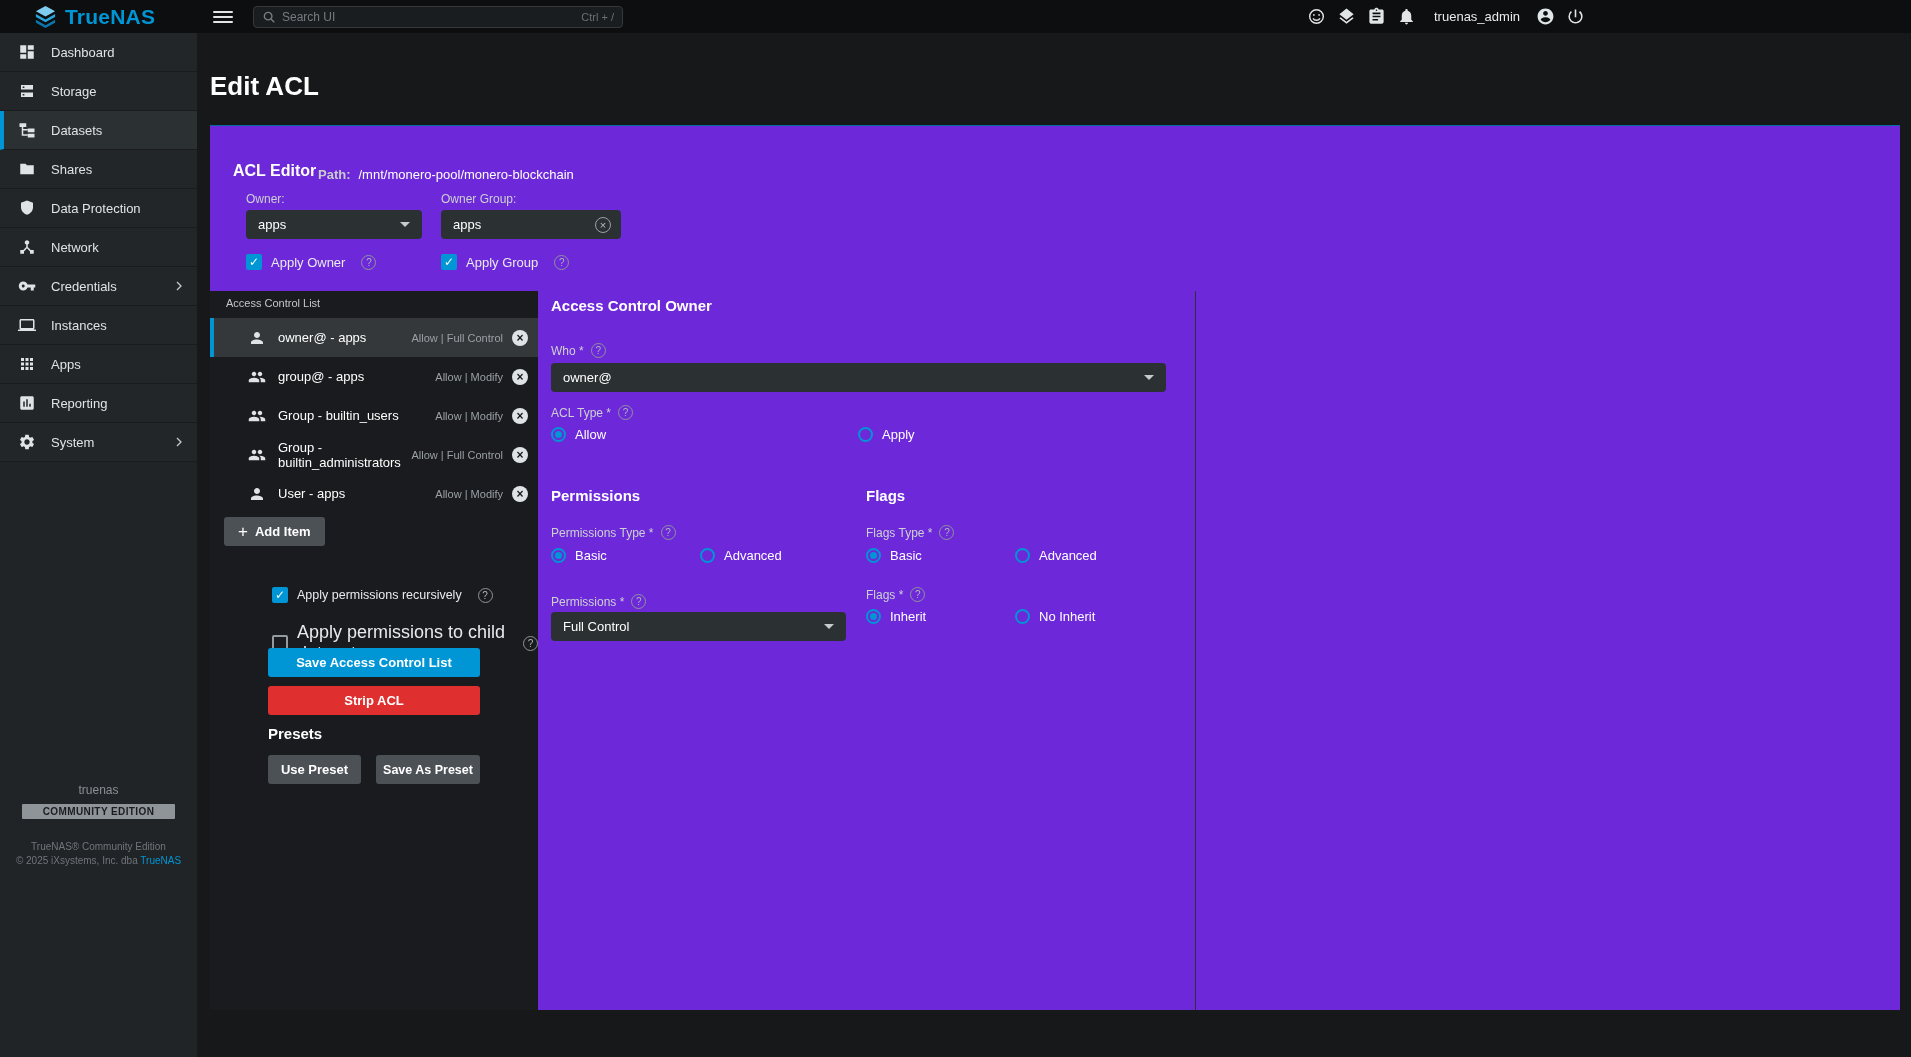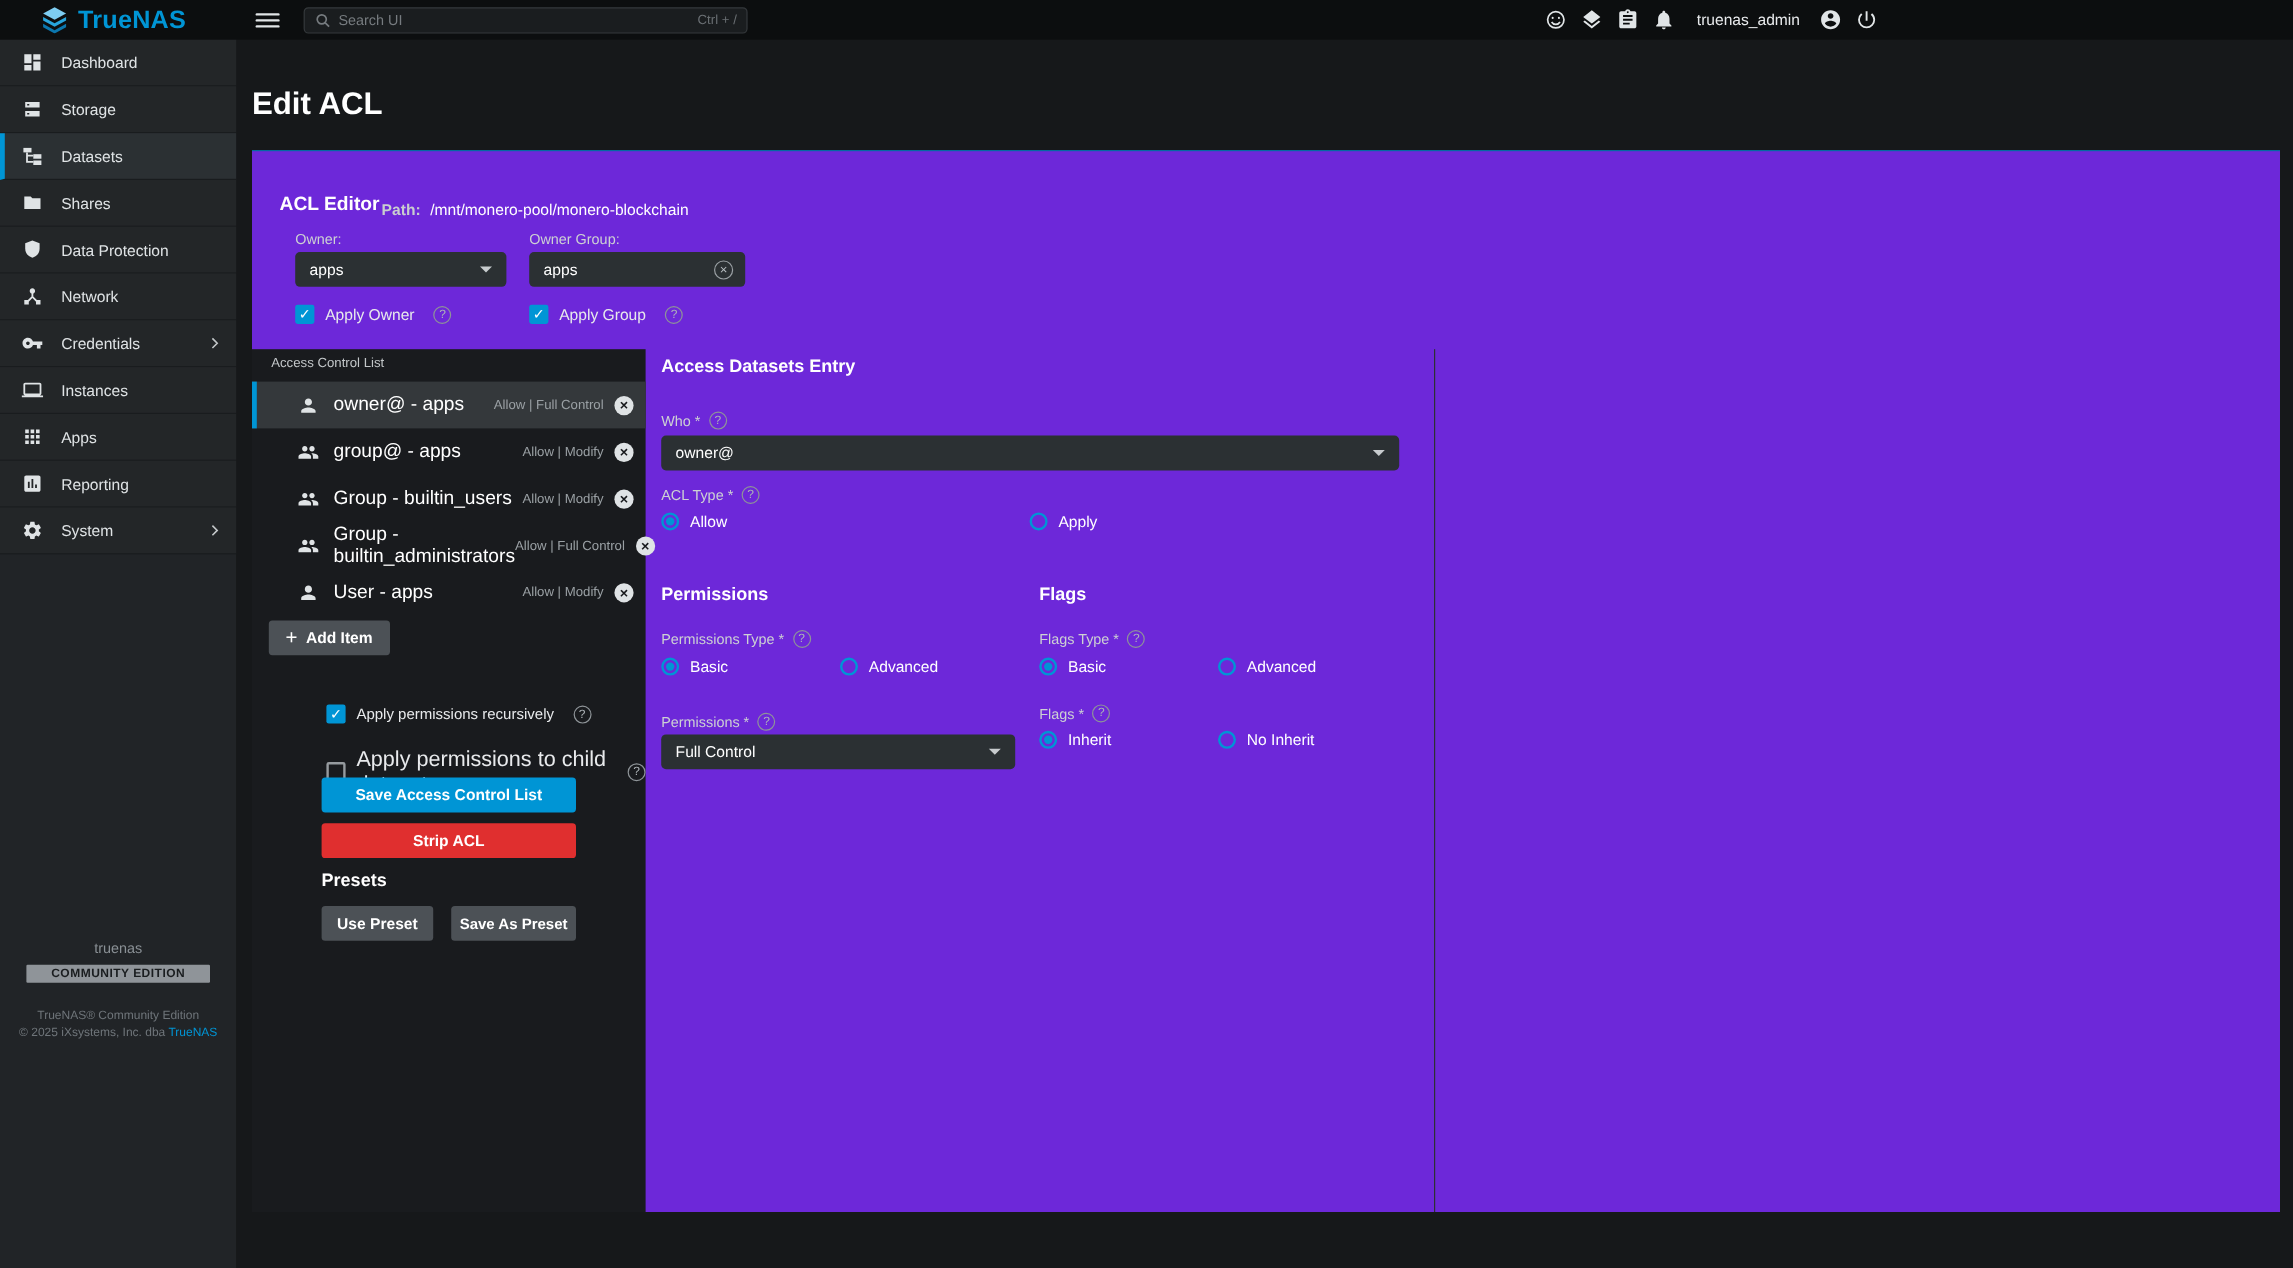--- a/index.html
+++ b/index.html
@@ -13,21 +13,21 @@
   .brand-text { color:#0095d5; font-size:21px; font-weight:600; letter-spacing:0.2px; }
   .hamburger { margin-left:16px; width:20px; height:20px; display:flex; flex-direction:column;
     justify-content:center; gap:3px; cursor:pointer; }
   .hamburger span { display:block; height:2px; background:#e1e5e7; border-radius:1px; }
   .searchbox { margin-left:20px; width:370px; height:22px; background:#1a1d1f; border:1px solid #35393c;
     border-radius:4px; display:flex; align-items:center; padding:0 8px; gap:6px; }
   .searchbox input { flex:1; background:transparent; border:none; outline:none; color:#c7cbce;
     font-size:12px; font-family:inherit; }
   .searchbox input::placeholder { color:#767b7f; }
   .search-hint { font-size:11px; color:#6a6f73; }
-  .top-icons { position:absolute; right:346px; top:0; height:33px; display:flex; align-items:center; gap:11px; }
+  .top-icons { position:absolute; right:326px; top:0; height:33px; display:flex; align-items:center; gap:11px; }
   .tb-icon { width:19px; height:19px; color:#e1e5e7; cursor:pointer; display:flex; align-items:center; }
   .tb-icon svg { width:19px; height:19px; }
   .username { font-size:13px; color:#e8eaec; margin:0 5px 0 7px; cursor:pointer; }
 
   
   .sidebar { position:absolute; top:33px; left:0; width:197px; bottom:0; background:#212427; }
   .nav-item { height:39px; display:flex; align-items:center; padding-left:18px; gap:15px;
     font-size:13px; color:#dfe3e5; border-bottom:1px solid #191c1e; cursor:pointer; background:#232628; }
   .nav-item.active { background:#2b3033; border-left:4px solid #0095d5; padding-left:14px; }
   .nav-icon { width:18px; height:18px; color:#dfe3e5; flex:none; display:flex; }
@@ -75,21 +75,21 @@
     margin-left:7px; cursor:pointer; }
 
   
   .list-panel { position:absolute; left:0; top:165px; width:328px; bottom:0; background:#191b1e; }
   .list-header { position:absolute; left:16px; top:6px; font-size:11px; color:#c3c7c9; }
   .ace-items { position:absolute; left:0; right:0; top:27px; }
   .ace-item { height:39px; display:flex; align-items:center; padding:0 10px 0 38px; cursor:pointer; }
   .ace-item.selected { background:#34383b; border-left:4px solid #0095d5; padding-left:34px; }
   .ace-icon { width:18px; height:18px; color:#dfe3e5; margin-right:12px; flex:none; display:flex; }
   .ace-icon svg { width:18px; height:18px; }
-  .ace-name { font-size:16px; color:#fff; }
+  .ace-name { font-size:13px; color:#fff; }
   .ace-spacer { flex:1; }
   .ace-meta { font-size:11px; color:#9aa0a4; margin-right:9px; white-space:nowrap; }
   .remove-btn { width:16px; height:16px; border-radius:50%; background:#dfe3e5; color:#17191c;
     font-size:12px; font-weight:700; line-height:16px; text-align:center; cursor:pointer; flex:none; }
 
   .btn { position:absolute; height:29px; border:none; border-radius:3px; color:#fff; font-size:13px;
     font-weight:700; font-family:inherit; display:flex; align-items:center; justify-content:center;
     cursor:pointer; }
   .btn-gray { background:#4c5156; }
   .btn-blue { background:#0095d5; }
@@ -402,21 +402,21 @@
 
       <button class="btn btn-blue" style="left:58px; top:357px; width:212px;">Save Access Control List</button>
       <button class="btn btn-red" style="left:58px; top:395px; width:212px;">Strip ACL</button>
 
       <div class="presets-heading">Presets</div>
       <button class="btn btn-gray" style="left:58px; top:464px; width:93px;">Use Preset</button>
       <button class="btn btn-gray" style="left:166px; top:464px; width:104px; font-size:12.5px;">Save As Preset</button>
     </div>
 
     <div class="entry-panel">
-      <div class="section-heading" style="left:13px; top:6px;">Access Datasets Entry</div>
+      <div class="section-heading" style="left:13px; top:6px;">Access Control Owner</div>
 
       <div class="field-label" style="left:13px; top:52px;">
         <span>Who *</span>
         <span class="help">?</span>
       </div>
       <div class="select" style="left:13px; top:72px; width:615px;">
         <span>owner@</span>
         <span class="chev-down"></span>
       </div>
 

